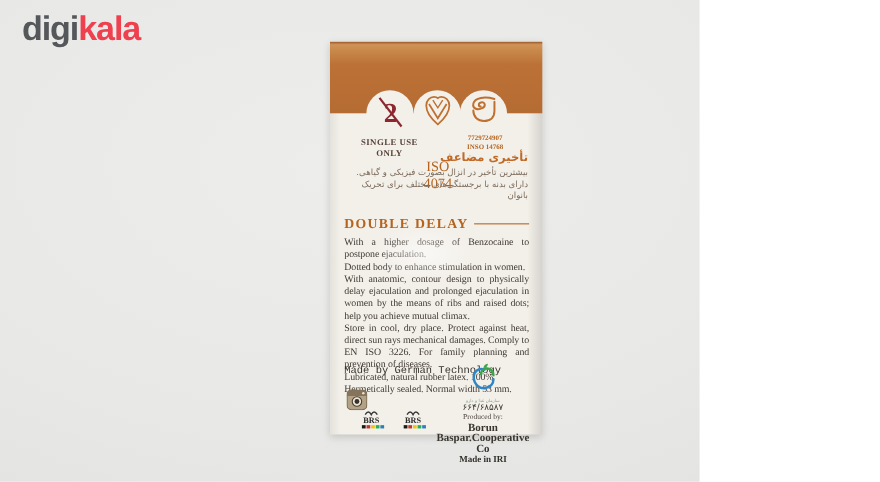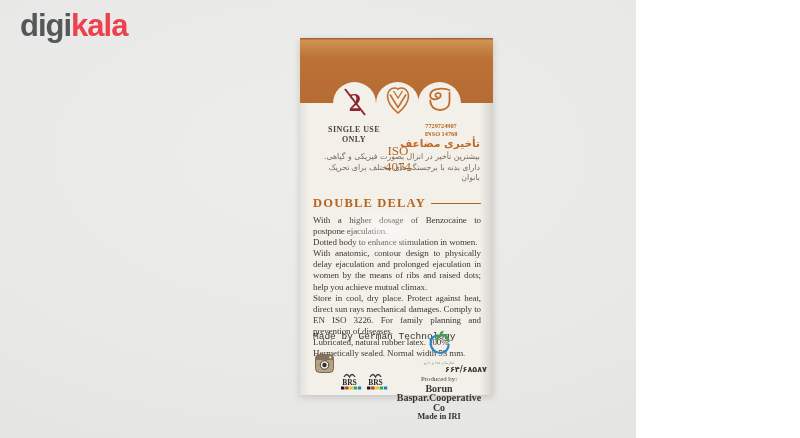--- a/index.html
+++ b/index.html
@@ -51,24 +51,24 @@
   .en-block { position:absolute; top:158px; left:13px; right:12px; z-index:3; }
   .en-heading-row { display:flex; align-items:center; }
   .en-heading { font-family:"Liberation Serif", serif; font-size:12.5px; font-weight:bold; color:#b5641f; letter-spacing:1.2px; white-space:nowrap; }
   .en-rule { flex:1; border-top:1.4px solid #b5641f; margin-left:5px; }
   .en-paras { margin-top:4px; }
   .en-paras p { margin:0; font-family:"Liberation Serif", serif; font-size:9px; line-height:11.1px; color:#403a33; text-align:justify; letter-spacing:-.1px; }
 
   
   .made-by { position:absolute; top:293px; left:13px; font-family:Liberation Mono, monospace; font-size:9.5px; color:#332f2a; z-index:3; }
   .insta { position:absolute; top:316px; left:15px; z-index:3; }
-  .brs-row { position:absolute; top:334px; left:27px; display:flex; gap:0; z-index:3;margin-left:12px; }
+  .brs-row { position:absolute; top:334px; left:27px; display:flex; gap:12px; z-index:3; }
   .right-col { position:absolute; top:292px; right:6px; width:96px; text-align:center; z-index:3; }
   .fda-caption { font-family:"DejaVu Sans", sans-serif; font-size:4px; color:#8aa08a; line-height:5px; }
-  .fda-number { font-family:"DejaVu Sans", sans-serif; font-size:8px; font-weight:bold; color:#3a362f; line-height:10px;text-align:right; }
+  .fda-number { font-family:"DejaVu Sans", sans-serif; font-size:8px; font-weight:normal; color:#3a362f; line-height:10px; }
   .produced-by { font-family:"Liberation Serif", serif; font-size:6.8px; color:#4a443c; line-height:8.5px; }
   .producer { font-family:"Liberation Serif", serif; font-size:10px; font-weight:bold; color:#3a362f; line-height:9.5px; }
   .made-in { font-family:"Liberation Serif", serif; font-size:8.2px; font-weight:bold; color:#33302a; line-height:10px; }
 
   .glare { position:absolute; left:35px; top:165px; width:100px; height:55px; z-index:4; pointer-events:none;
     background:radial-gradient(ellipse at center, rgba(255,255,255,.55) 0%, rgba(255,255,255,0) 65%); }
 </style>
 </head>
 <body>
 

